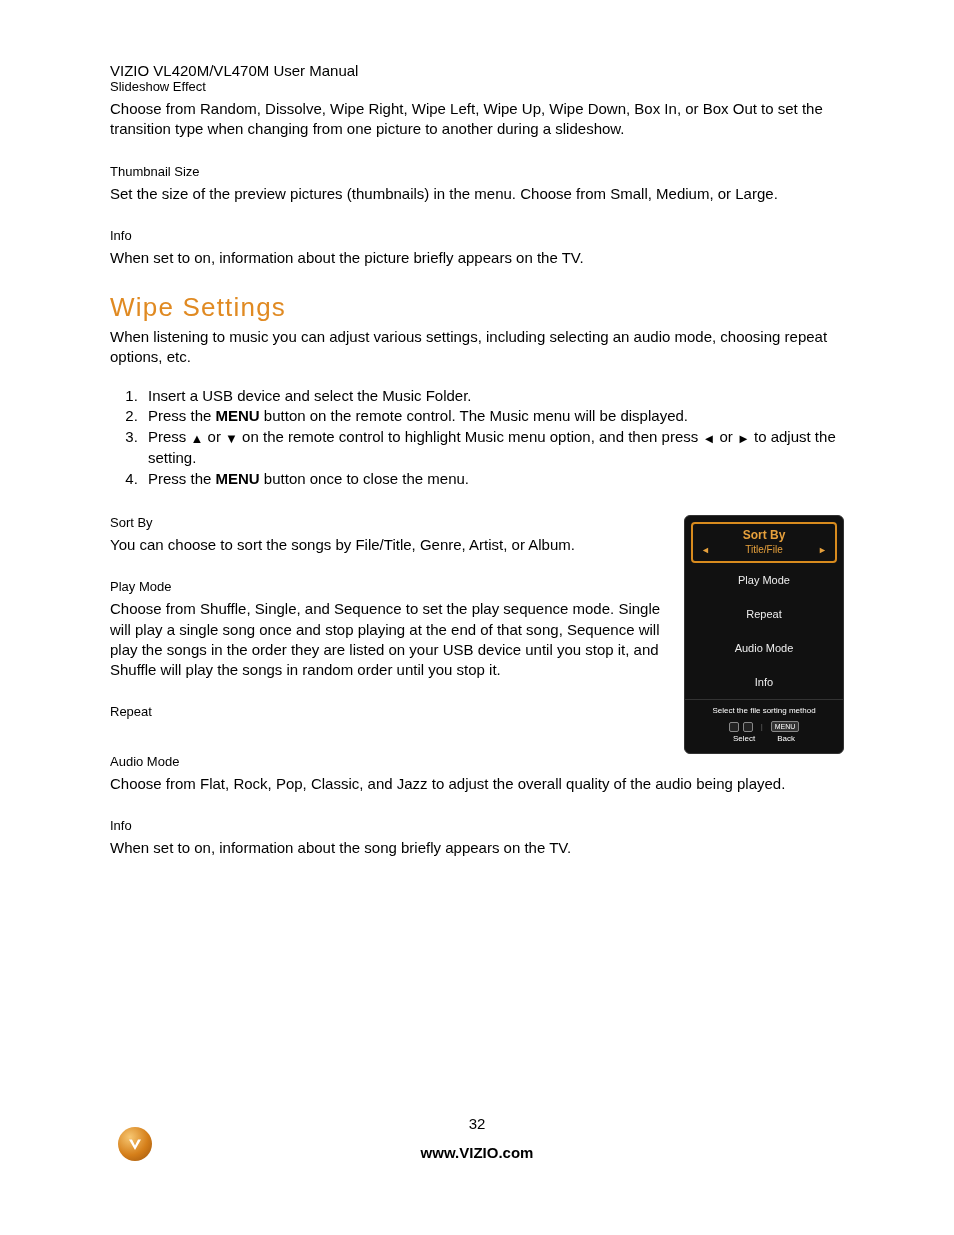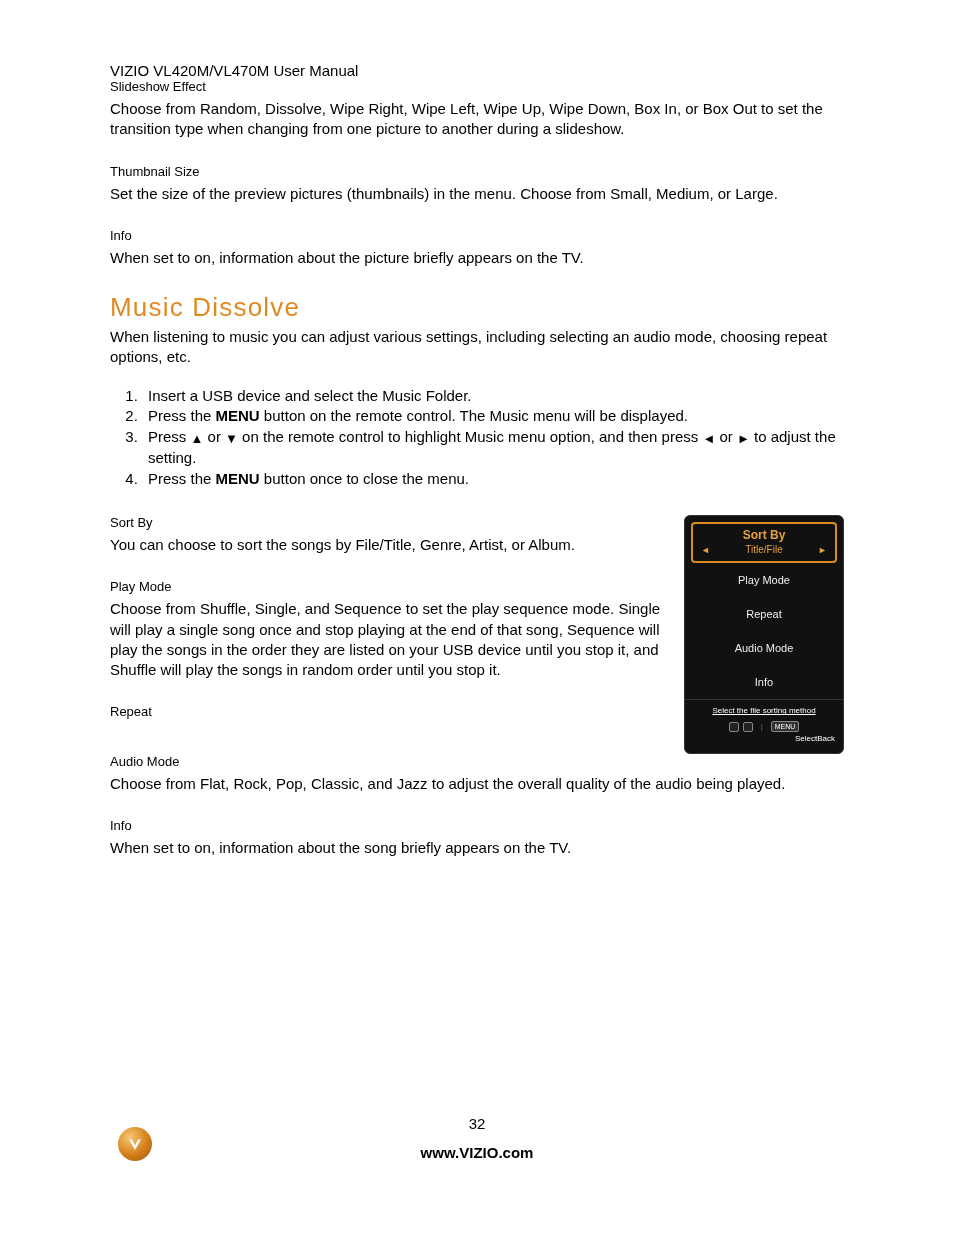--- a/index.html
+++ b/index.html
@@ -69,21 +69,21 @@
       text-align: center;
       font-size: 11px;
       padding: 11px 0;
       color: #eee;
     }
     .menu-footer {
       border-top: 1px solid #333;
       padding: 6px 8px 10px 8px;
       font-size: 8px;
     }
-    .menu-footer .hint { text-align: center; padding-bottom: 6px; text-decoration: underline; }
+    .menu-footer .hint { text-align: center; padding-bottom: 6px; }
     .menu-footer .controls {
       display: flex;
       justify-content: center;
       align-items: center;
       gap: 4px;
       font-size: 8px;
     }
     .ctrl-btn {
       width: 10px; height: 10px;
       border: 1px solid #888;
@@ -93,21 +93,22 @@
     }
     .menu-btn {
       font-size: 7px;
       border: 1px solid #888;
       border-radius: 2px;
       padding: 1px 3px;
       background: #333;
     }
     .ctrl-labels {
       display: flex;
-      justify-content: flex-end;
+      justify-content: center;
+      gap: 22px;
       font-size: 8px;
       margin-top: 2px;
     }
     .footer {
       position: absolute;
       bottom: 74px;
       left: 0;
       right: 0;
       text-align: center;
       font-size: 15px;
@@ -139,21 +140,21 @@
 
 <div class="section-heading">Slideshow Effect</div>
 <div class="section-body">Choose from Random, Dissolve, Wipe Right, Wipe Left, Wipe Up, Wipe Down, Box In, or Box Out to set the transition type when changing from one picture to another during a slideshow.</div>
 
 <div class="section-heading">Thumbnail Size</div>
 <div class="section-body">Set the size of the preview pictures (thumbnails) in the menu. Choose from Small, Medium, or Large.</div>
 
 <div class="section-heading">Info</div>
 <div class="section-body">When set to on, information about the picture briefly appears on the TV.</div>
 
-<div class="main-heading">Music Dissolve</div>
+<div class="main-heading">Wipe Settings</div>
 <div class="section-body" style="margin-bottom:18px">When listening to music you can adjust various settings, including selecting an audio mode, choosing repeat options, etc.</div>
 
 <ol class="steps">
   <li>Insert a USB device and select the Music Folder.</li>
   <li>
     <span>Press the </span><b>MENU</b><span> button on the remote control. The Music menu will be displayed.</span>
   </li>
   <li>
     <span>Press </span><span class="tri-up">▲</span><span> or </span><span class="tri-down">▼</span><span> on the remote control to highlight Music menu option, and then press </span><span class="tri-left">◄</span><span> or </span><span class="tri-right">►</span><span> to adjust the setting.</span>
   </li>

